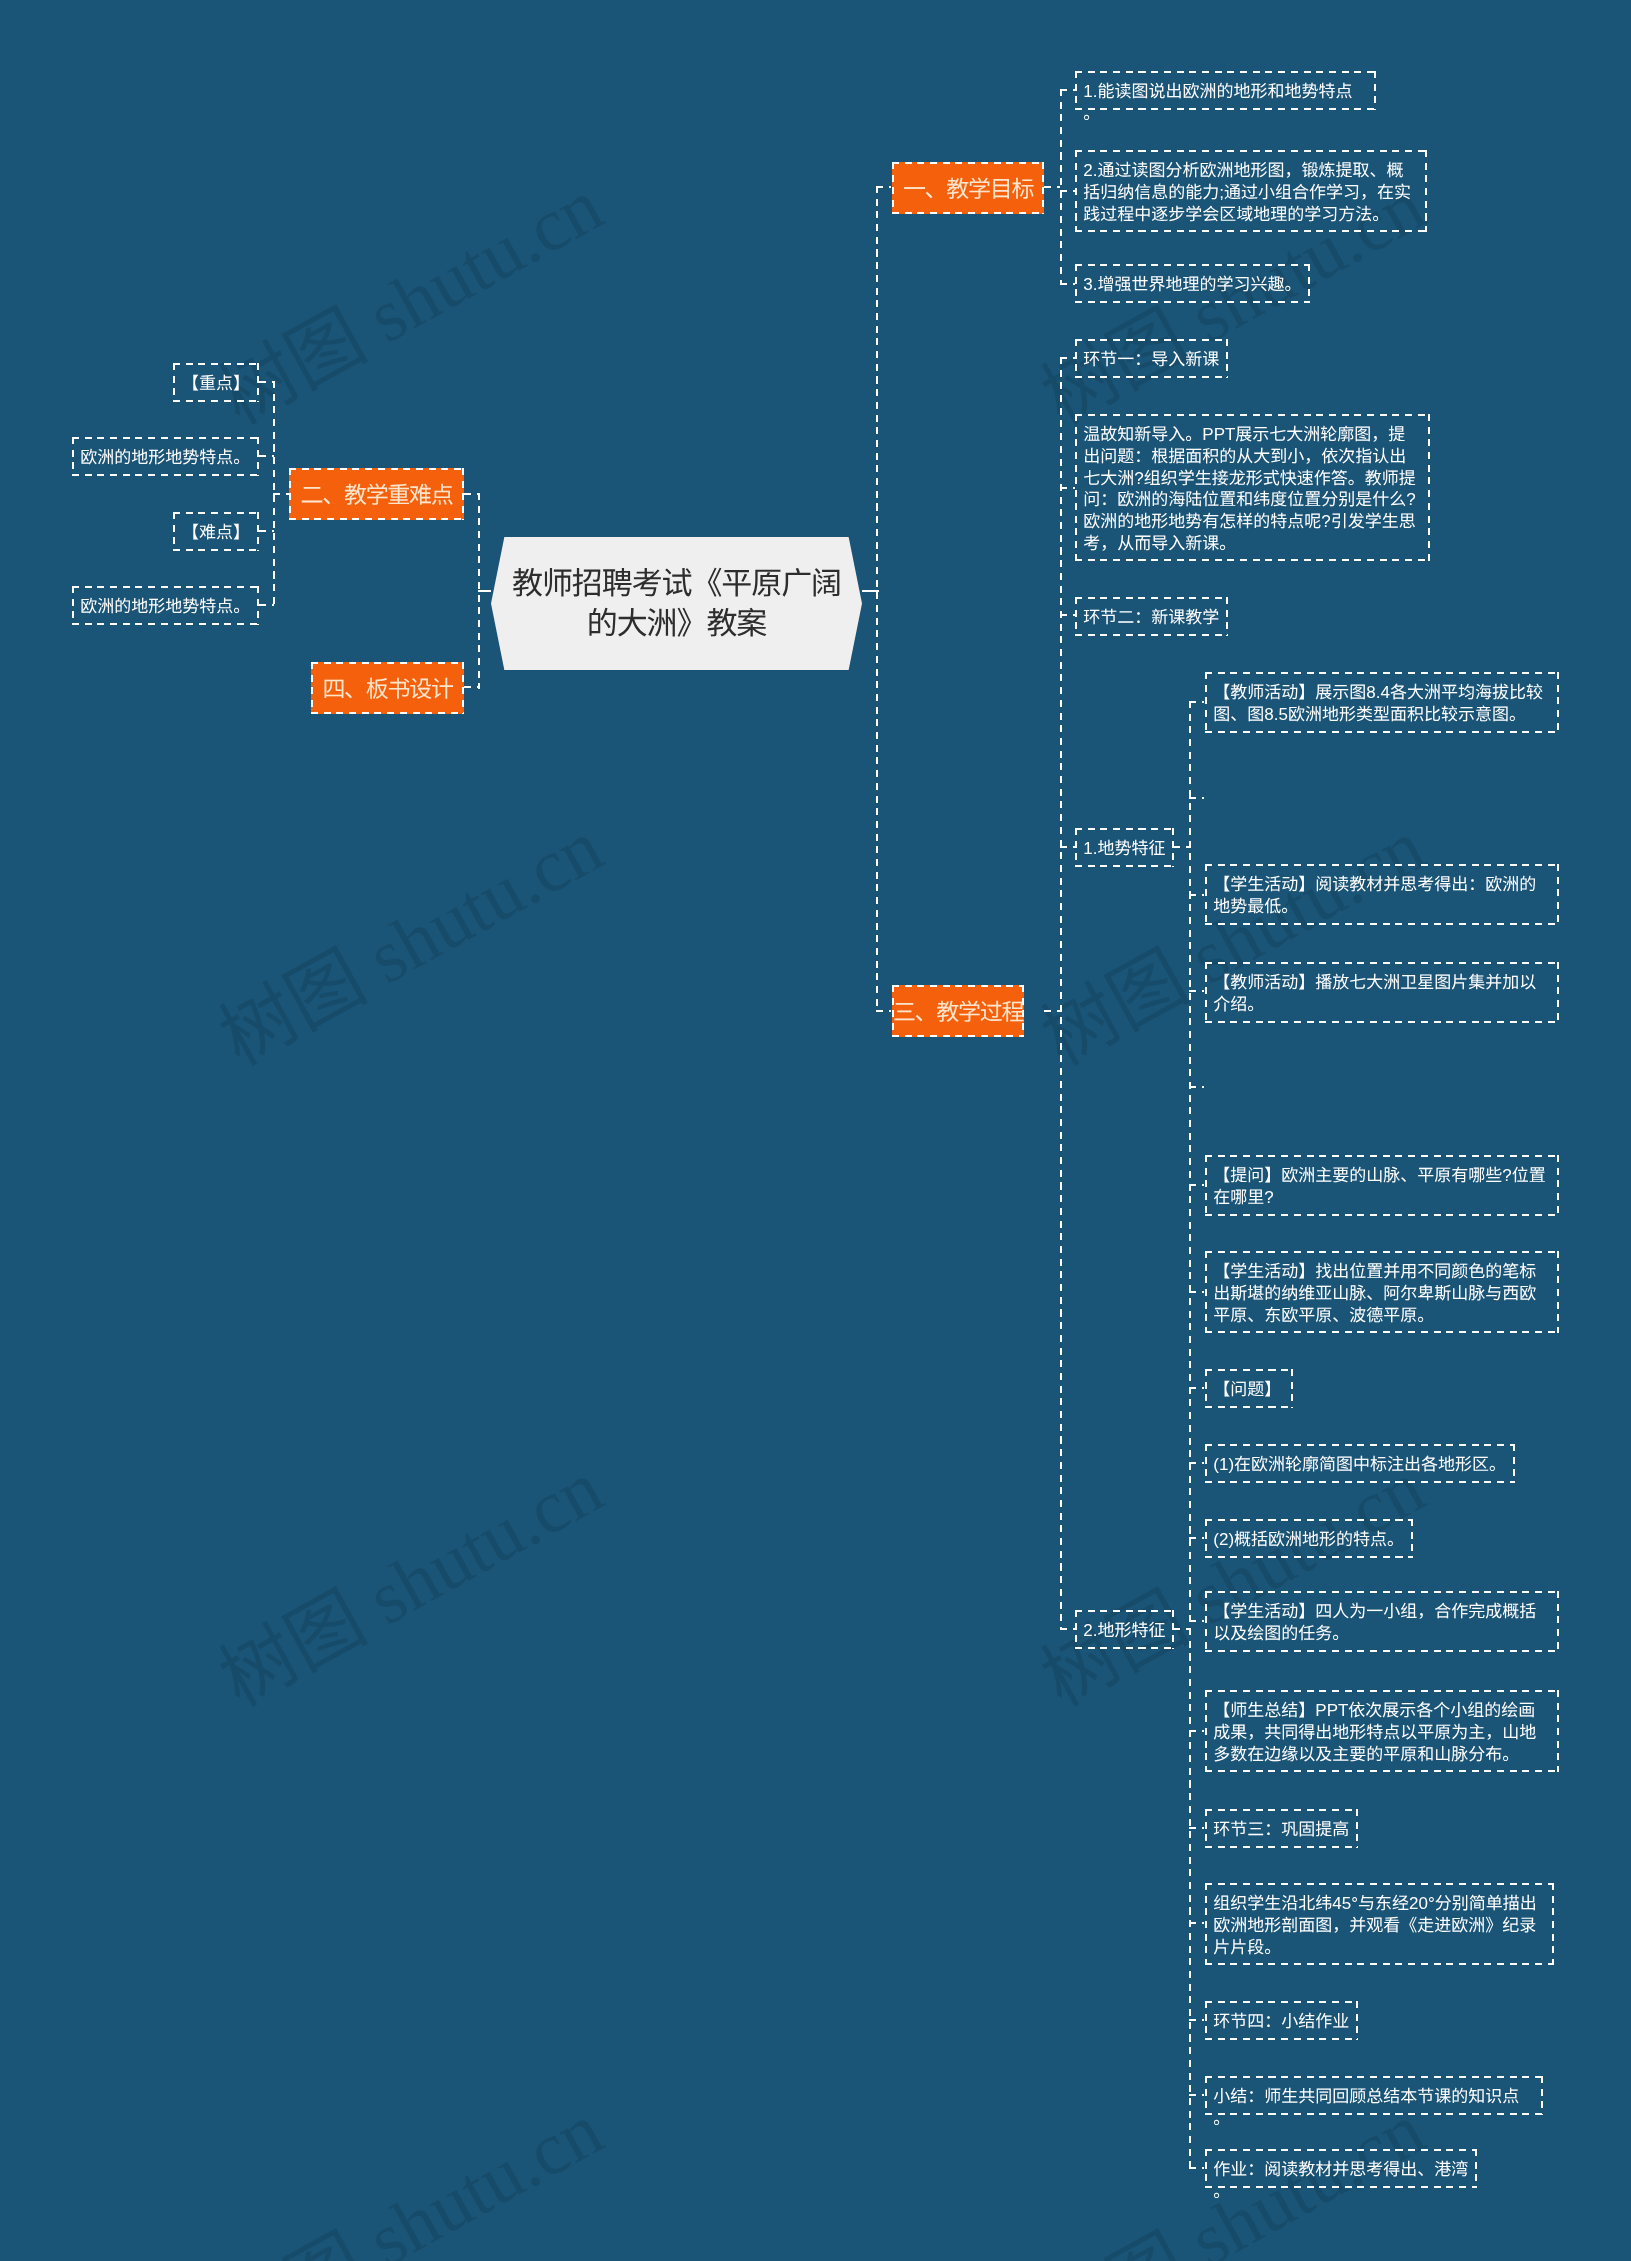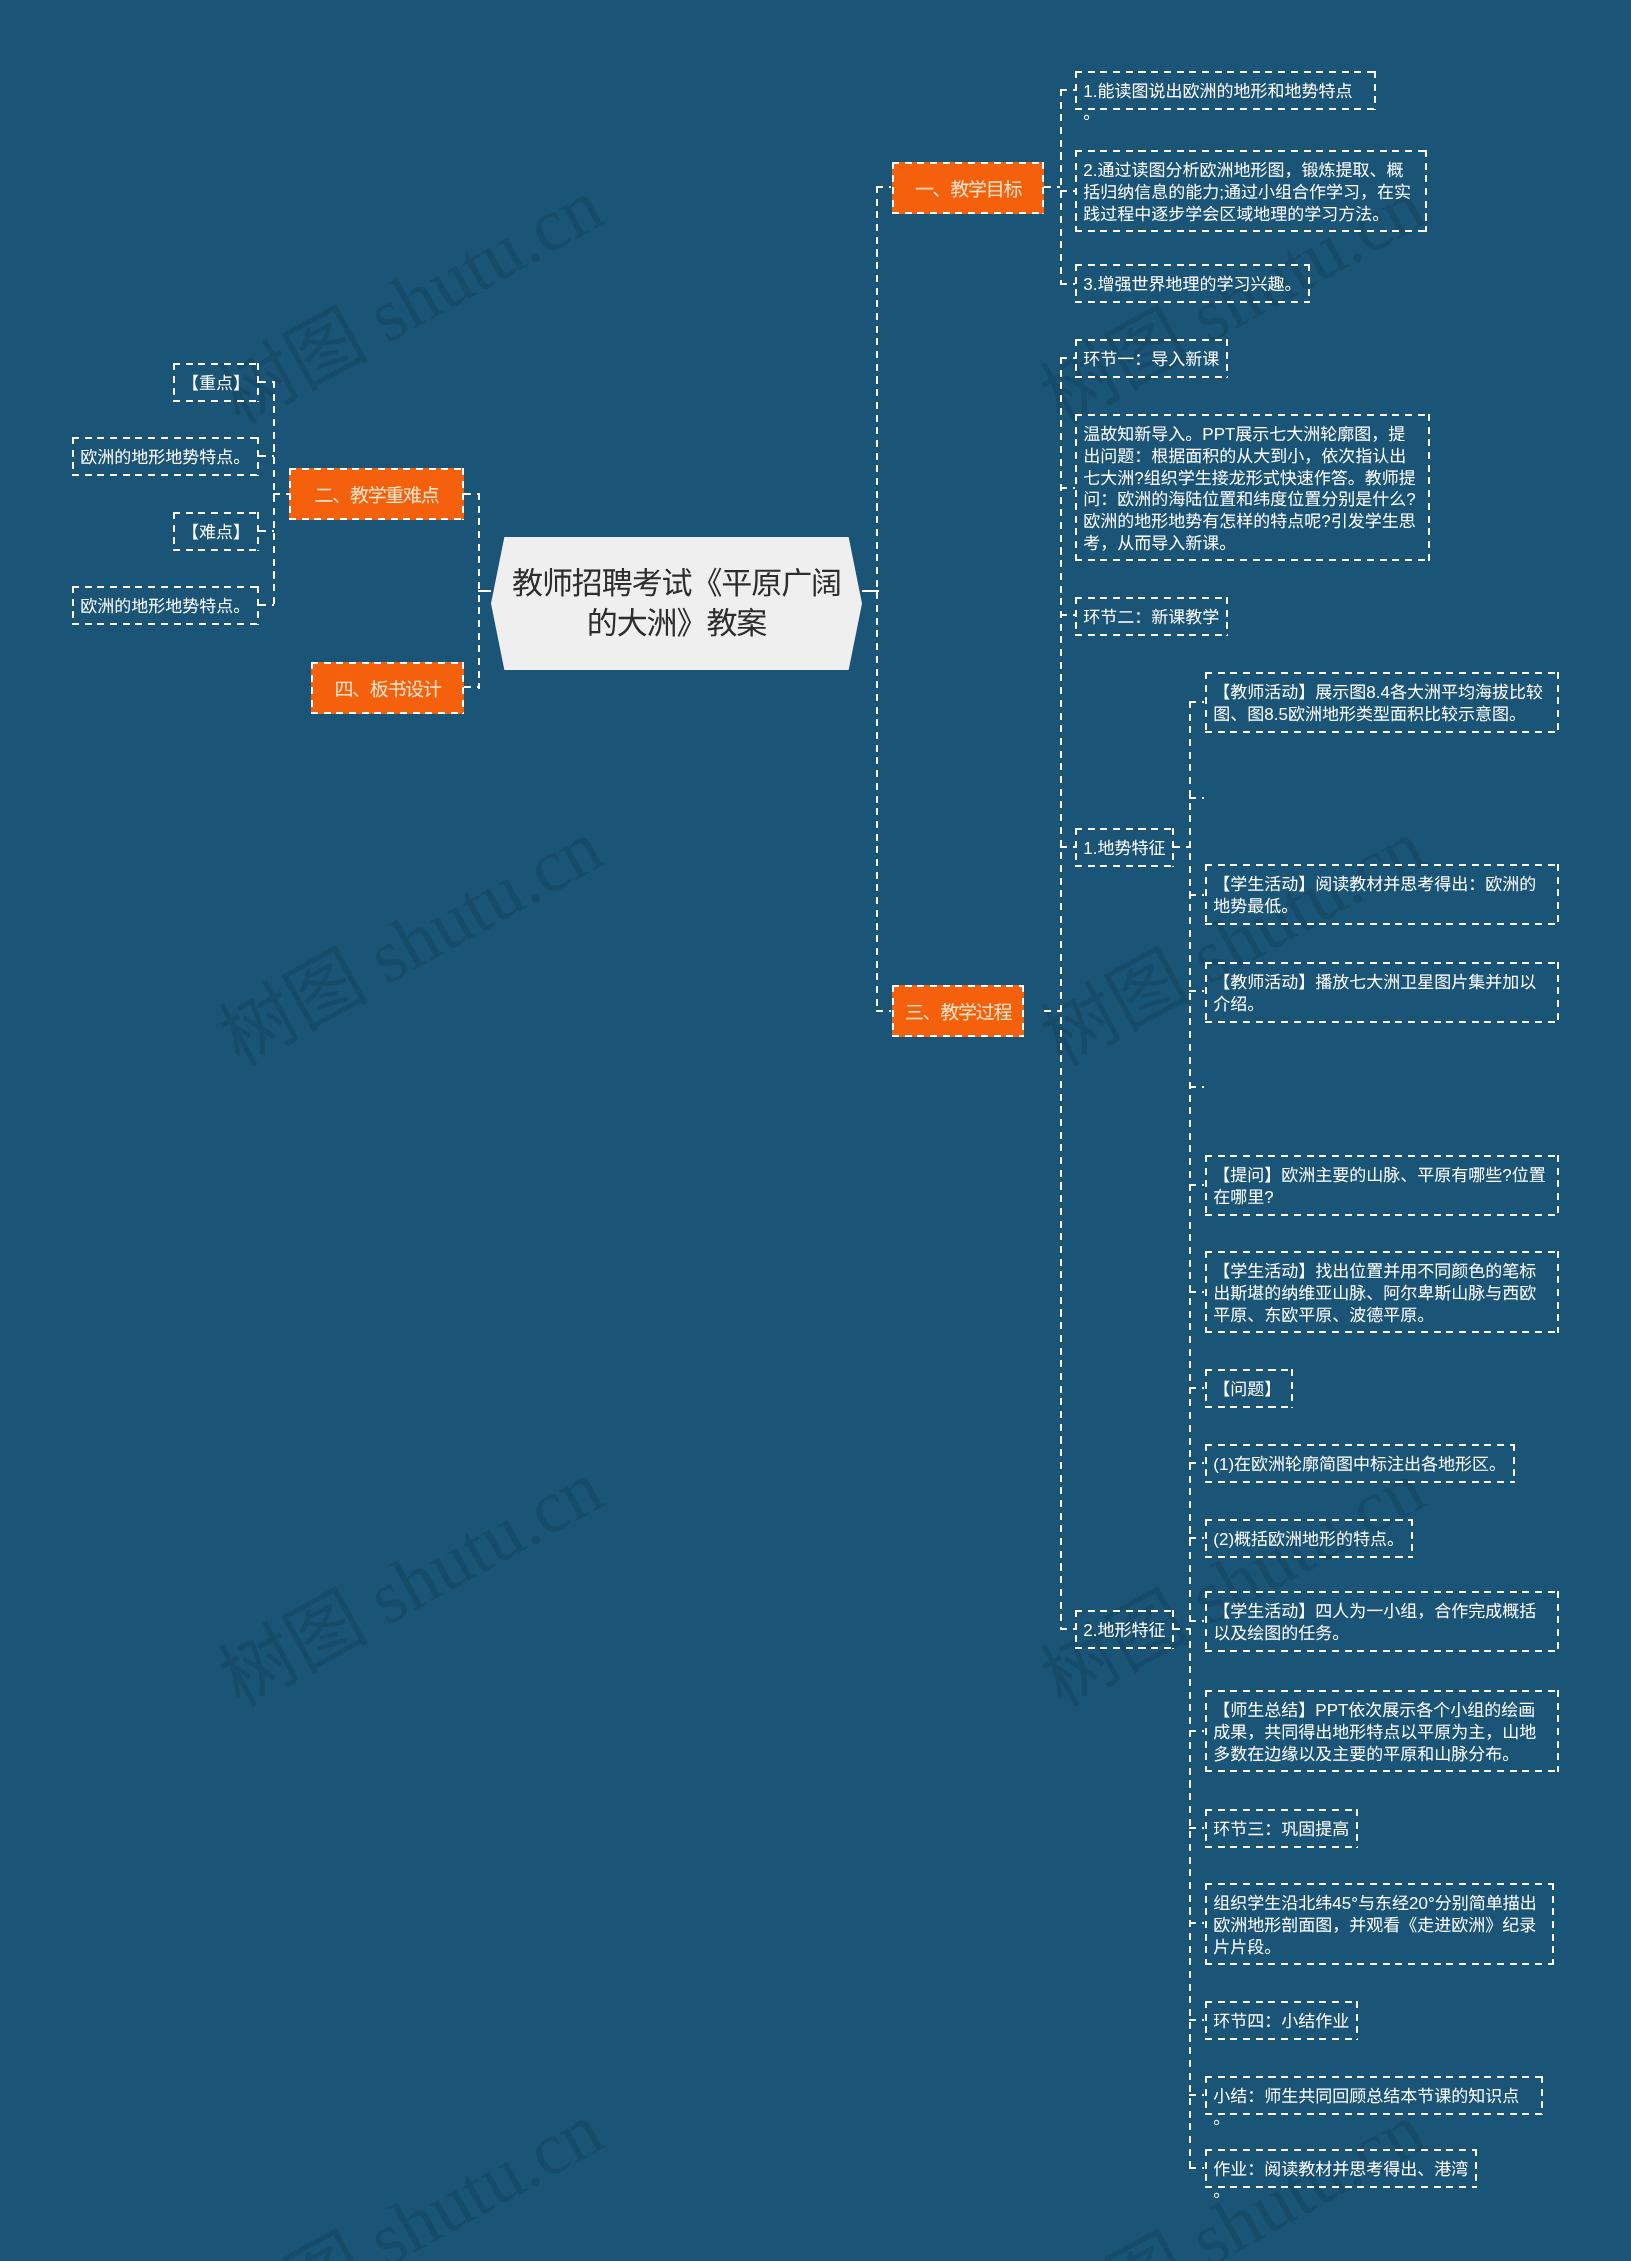--- a/index.html
+++ b/index.html
@@ -20,21 +20,21 @@
       repeating-linear-gradient(to right,#fff 0 7px,transparent 7px 12.7px),
       repeating-linear-gradient(to right,#fff 0 7px,transparent 7px 12.7px),
       repeating-linear-gradient(to bottom,#fff 0 7px,transparent 7px 12.7px),
       repeating-linear-gradient(to bottom,#fff 0 7px,transparent 7px 12.7px);
     background-size:100% 2.2px,100% 2.2px,2.2px 100%,2.2px 100%;
     background-position:0 0,0 100%,0 0,100% 0;
     background-repeat:no-repeat;}
   .leaf{color:#ffffff;font-size:17px;line-height:21.7px;
         padding:10.2px 8.3px 7px 8.3px;white-space:normal;line-break:anywhere;word-break:break-all;}
   .leaf.c{text-align:center;}
-  .cat{background-color:#f4600c;color:#fce5cd;font-size:19px;letter-spacing:-1.3px;
+  .cat{background-color:#f4600c;color:#fce5cd;font-size:23px;letter-spacing:-1.3px;
        line-height:25.5px;display:flex;align-items:center;padding-top:3.2px;box-sizing:border-box;justify-content:center;
        text-align:right;}
   .roottxt{display:block;width:334px;word-break:break-all;}
   .root{background:#efefef;color:#2d2d2d;font-size:31px;letter-spacing:-1.1px;line-height:40px;text-align:center;
         display:flex;align-items:center;justify-content:center;
         clip-path:polygon(0 50%, 3.6% 0, 96.4% 0, 100% 50%, 96.4% 100%, 3.6% 100%);}
 </style>
 </head>
 <body>
 

